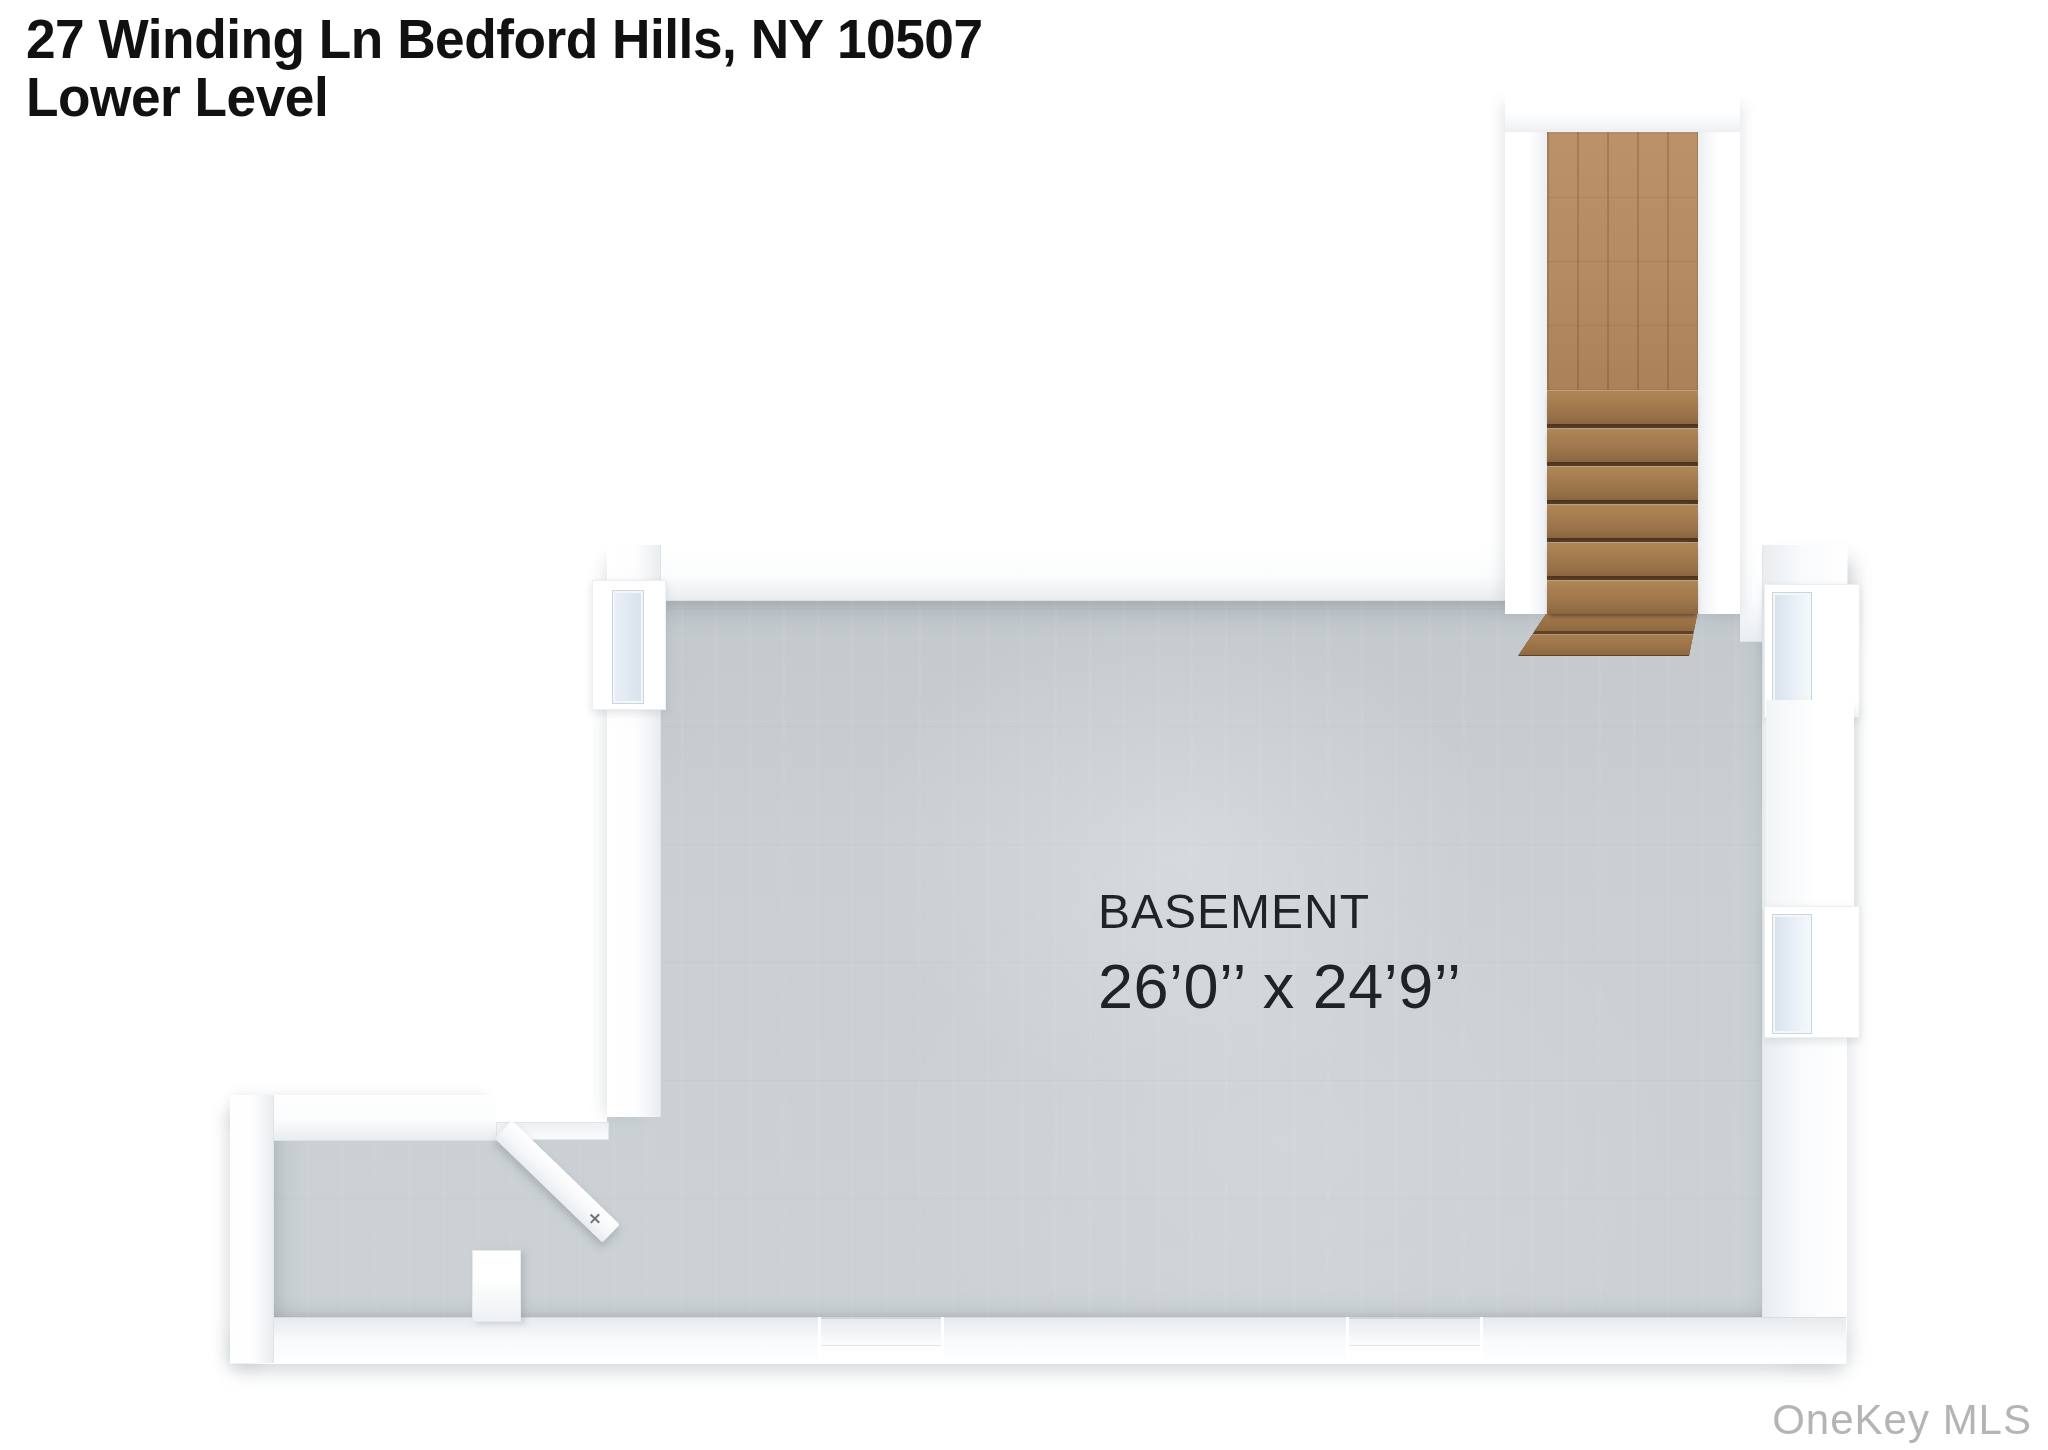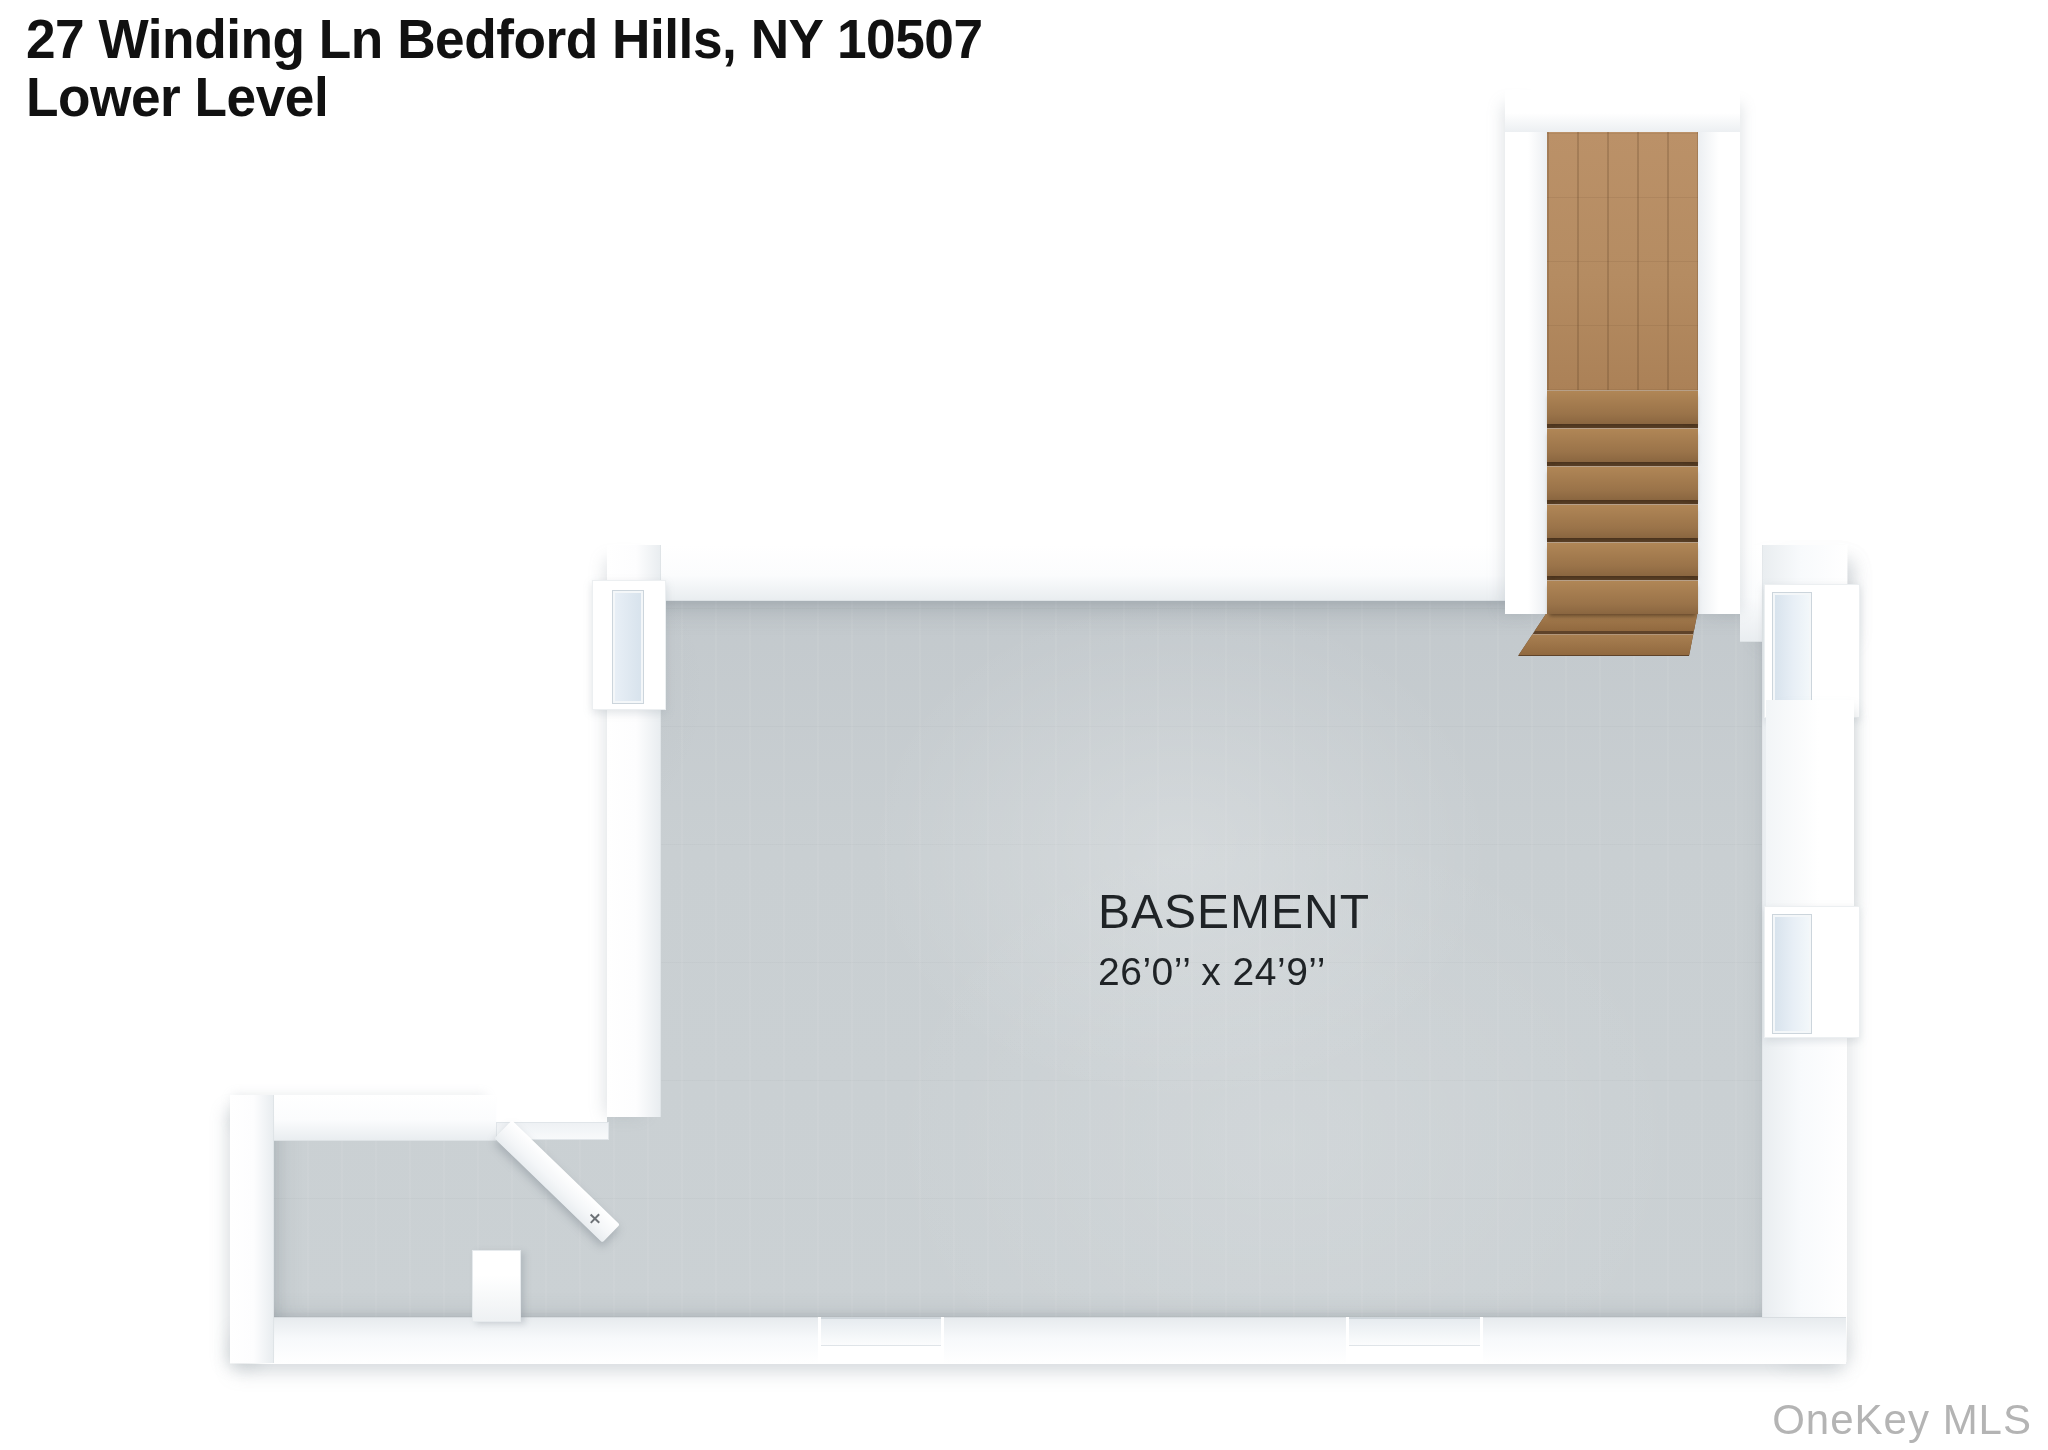--- a/index.html
+++ b/index.html
@@ -120,21 +120,21 @@
     background:linear-gradient(180deg,#ffffff 0%,#f4f6f8 60%,#e9edf0 100%);
     box-shadow:3px 4px 8px rgba(115,126,136,.40);
     transform:rotate(44deg);transform-origin:4px 4px;
   }
   .door-handle{position:absolute;right:16px;top:7px;width:12px;height:12px;}
   .door-handle::before{content:"";position:absolute;left:0;top:5px;width:12px;height:2px;background:#6d7277;}
   .door-handle::after{content:"";position:absolute;left:5px;top:0;width:2px;height:12px;background:#6d7277;}
 
   
   .room-label{left:1098px;top:884px;font-size:48px;letter-spacing:1px;color:#1f2326;text-align:center;}
-  .room-dims{left:1098px;top:950px;font-size:39px;letter-spacing:.5px;color:#1f2326;}
+  .room-dims{left:1098px;top:950px;font-size:63px;letter-spacing:.5px;color:#1f2326;}
   .watermark{right:16px;top:1396px;font-size:42px;letter-spacing:1px;color:#b4b4b4;text-align:center;}
 </style>
 </head>
 <body>
 
 <div id="canvas">
 
   <div class="abs title-block">
     <div>27 Winding Ln Bedford Hills, NY 10507</div>
     <div>Lower Level</div>

